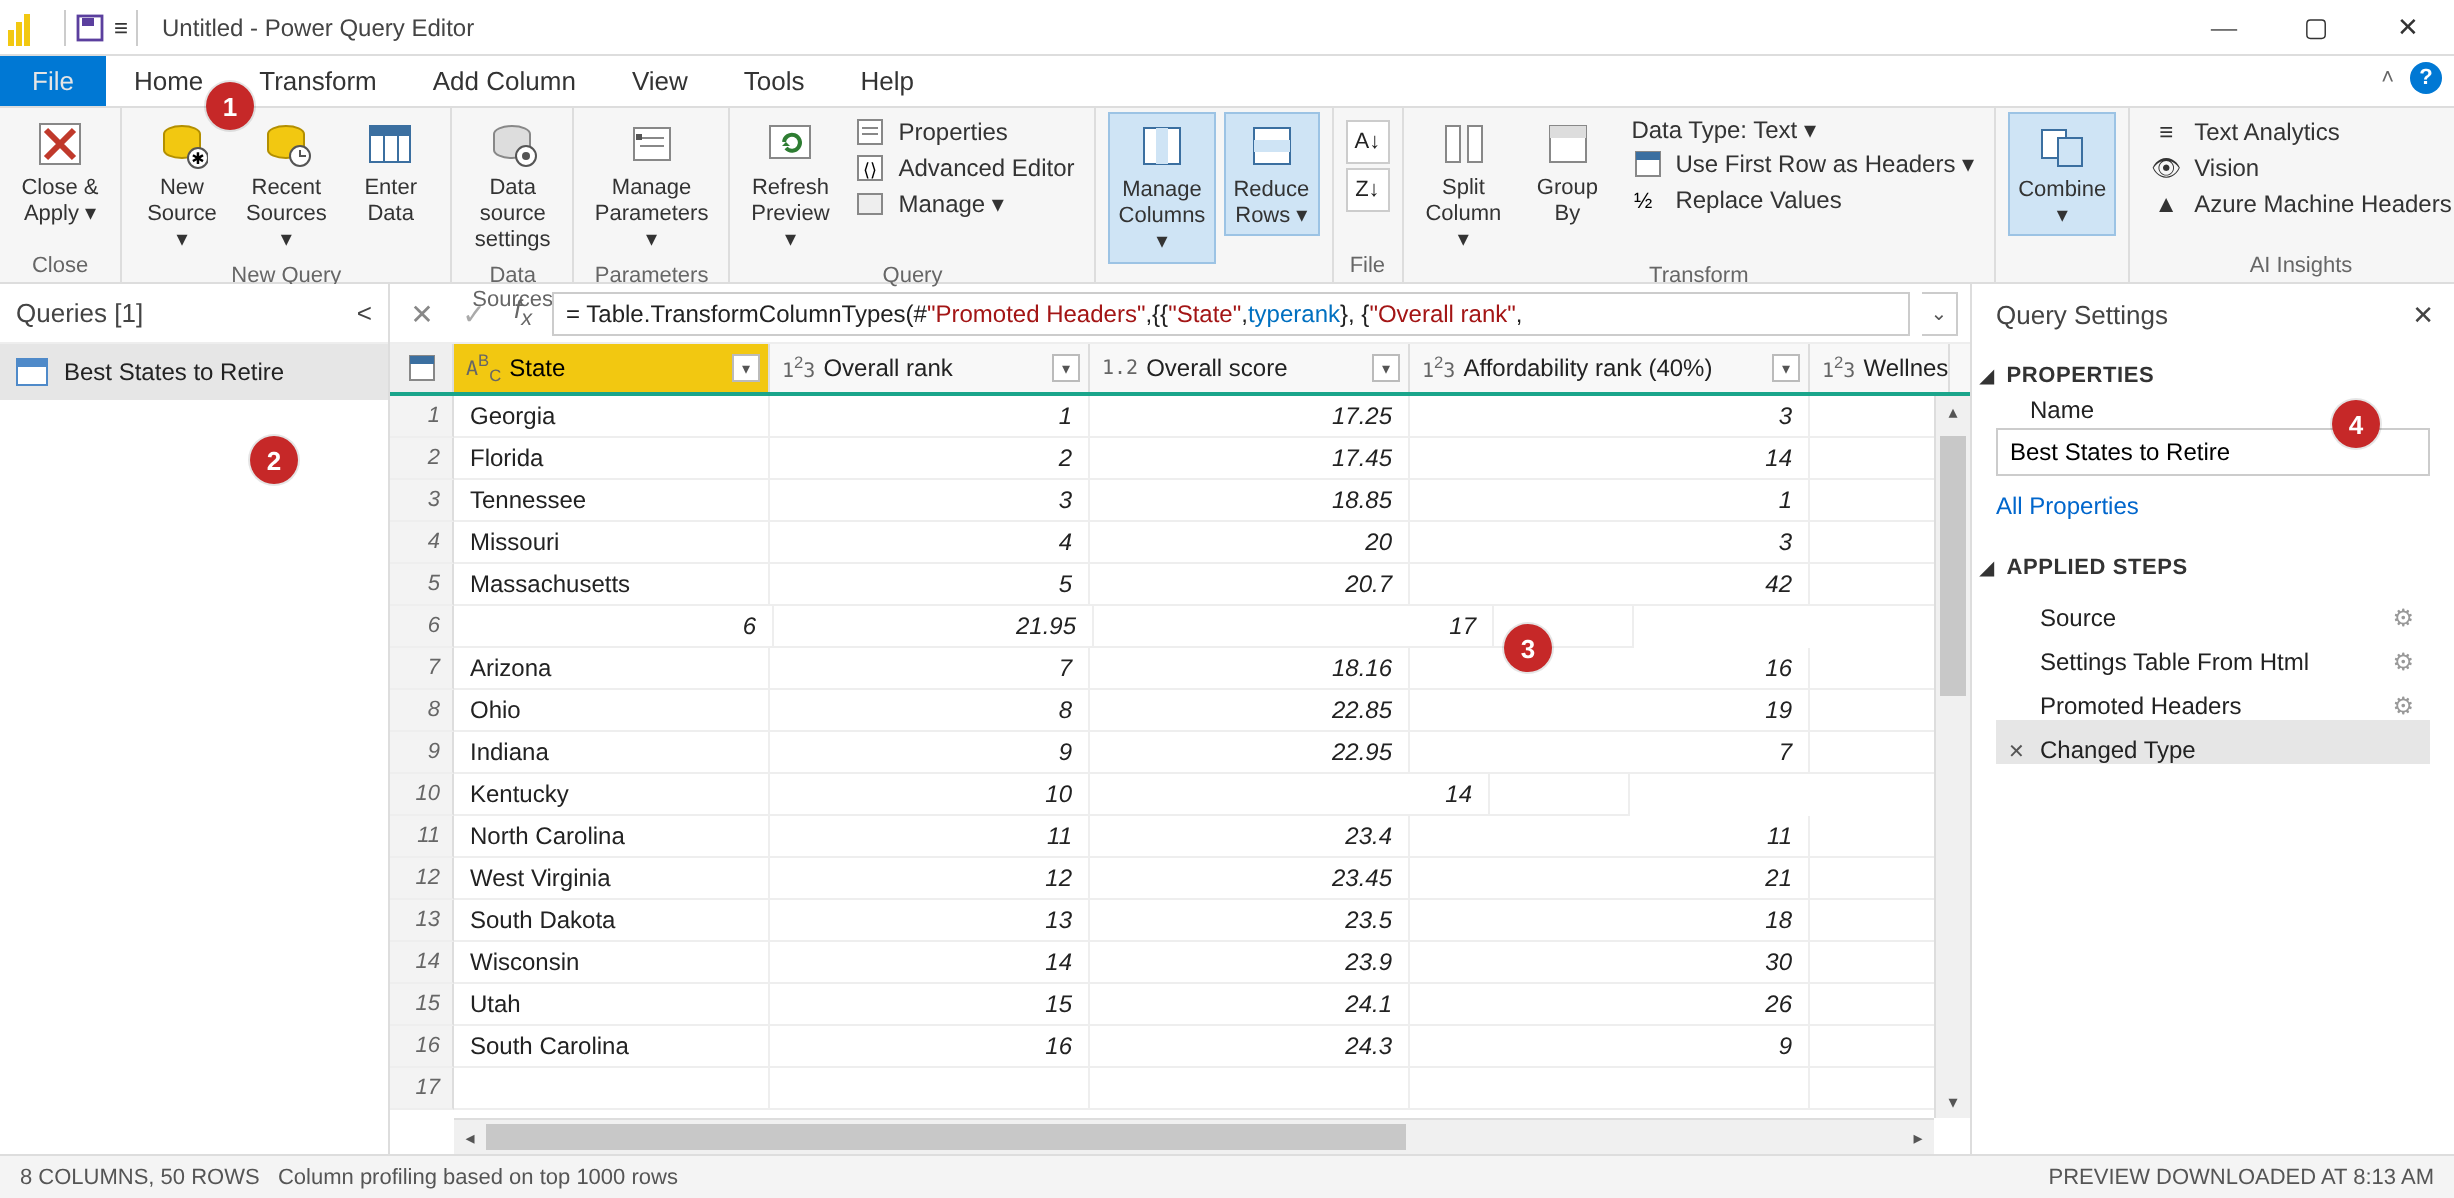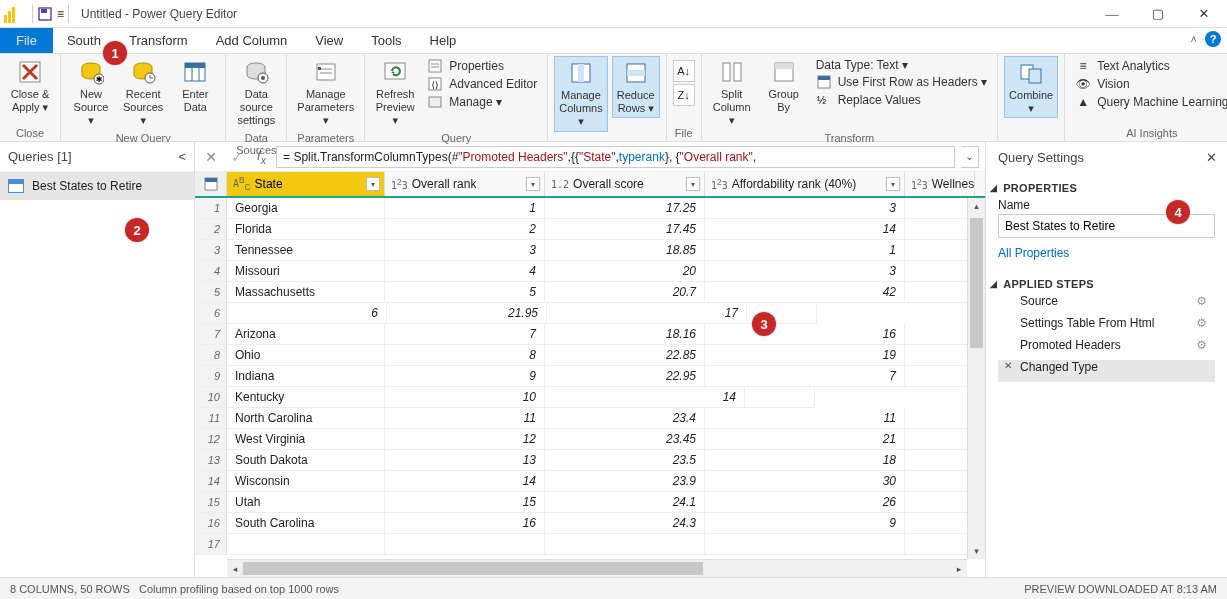--- a/index.html
+++ b/index.html
@@ -91,21 +91,21 @@
 
 
 .settings { width:242px; border-left:1px solid #ddd; display:flex; flex-direction:column; }
 .settings .hdr { height:30px; display:flex; align-items:center; justify-content:space-between; padding:0 10px 0 12px; color:#444; font-size:13px;}
 .settings .sect { padding:4px 12px 8px 12px;}
 .settings .sect-title { font-size:11px; font-weight:bold; letter-spacing:0.3px; color:#333; display:flex; align-items:center; gap:6px; margin:6px 0 4px -8px;}
 .settings .caret { font-size:9px;}
 .settings input.name { width:100%; height:24px; border:1px solid #ccc; padding:0 6px; font-size:12px;}
 .settings .link { color:#0066cc; font-size:12px; margin-top:8px; display:inline-block;}
 .steps { border:0; }
-.step { height:22px; display:flex; align-items:flex-start; justify-content:space-between; padding:0 8px 0 22px; font-size:12px;}
+.step { height:22px; display:flex; align-items:flex-end; justify-content:space-between; padding:0 8px 0 22px; font-size:12px;}
 .step.sel { background:#e6e6e6;}
 .step .gear { color:#999; font-size:12px;}
 .step .xmark { position:absolute; margin-left:-16px; font-size:10px; color:#555;}
 
 
 .status { position:absolute; left:0; right:0; bottom:0; height:22px; background:#f4f4f4; border-top:1px solid #ddd; display:flex; align-items:center; justify-content:space-between; padding:0 10px; font-size:11px; color:#555;}
 
 
 .badge { position:absolute; width:24px; height:24px; border-radius:50%; background:#c62828; color:#fff; font-weight:bold; display:flex; align-items:center; justify-content:center; font-size:13px; z-index:50; box-shadow:0 0 0 1px rgba(0,0,0,0.1);}
 </style>
@@ -129,21 +129,21 @@
   <div class="sep"></div>
   <div class="title">Untitled - Power Query Editor</div>
   <div class="spacer"></div>
   <div class="winbtn">—</div>
   <div class="winbtn">▢</div>
   <div class="winbtn">✕</div>
 </div>
 
 <div class="menubar">
   <div class="filetab">File</div>
-  <div class="tab">South</div>
+  <div class="tab">Home</div>
   <div class="tab">Transform</div>
   <div class="tab">Add Column</div>
   <div class="tab">View</div>
   <div class="tab">Tools</div>
   <div class="tab">Help</div>
   <div class="help-right">
     <div class="collapse">˄</div>
     <div class="helpq">?</div>
   </div>
 </div>
@@ -395,21 +395,21 @@
         <div class="row">
             <span class="ico-s">≡</span>
             <span>Text Analytics</span>
           </div>
         <div class="row">
             <span class="ico-s">👁</span>
             <span>Vision</span>
           </div>
         <div class="row">
             <span class="ico-s">▲</span>
-            <span>Query Machine Learning</span>
+            <span>Azure Machine Headers</span>
           </div>
       </div>
     </div>
     <div class="label">AI Insights</div>
   </div>
 </div>
 
 <div class="main">
 
   <div class="queries">
@@ -422,21 +422,21 @@
       <span>Best States to Retire</span>
     </div>
   </div>
 
   <div class="center">
     <div class="fbar">
       <div class="ctl">✕</div>
       <div class="ctl" style="color:#aaa">✓</div>
       <div class="fx">f<sub>x</sub></div>
       <div class="formula">
-        <span>= Split.TransformColumnTypes(#</span>
+        <span>= Table.TransformColumnTypes(#</span>
           <span class="str">"Promoted Headers"</span>
           <span>,{{</span>
           <span class="str">"State"</span>
           <span>, </span>
           <span class="kw">type</span>
           <span class="kw"> rank</span>
           <span>}, {</span>
           <span class="str">"Overall rank"</span>
           <span>,</span>
       </div>
@@ -630,21 +630,21 @@
   <div class="settings">
     <div class="hdr">
         <span>Query Settings</span>
         <span>✕</span>
       </div>
     <div class="sect">
       <div class="sect-title">
           <span class="caret">◢</span>
           <span>PROPERTIES</span>
         </div>
-      <div style="font-size:12px; margin:4px 0 2px 0;">Name</div>
+      <div style="font-size:12px; margin:4px 0 2px 17px;">Name</div>
       <input class="name" value="Best States to Retire" style="">
       <a class="link">All Properties</a>
     </div>
     <div class="sect">
       <div class="sect-title">
           <span class="caret">◢</span>
           <span>APPLIED STEPS</span>
         </div>
       <div class="steps" id="steps">
           <div class="step">

